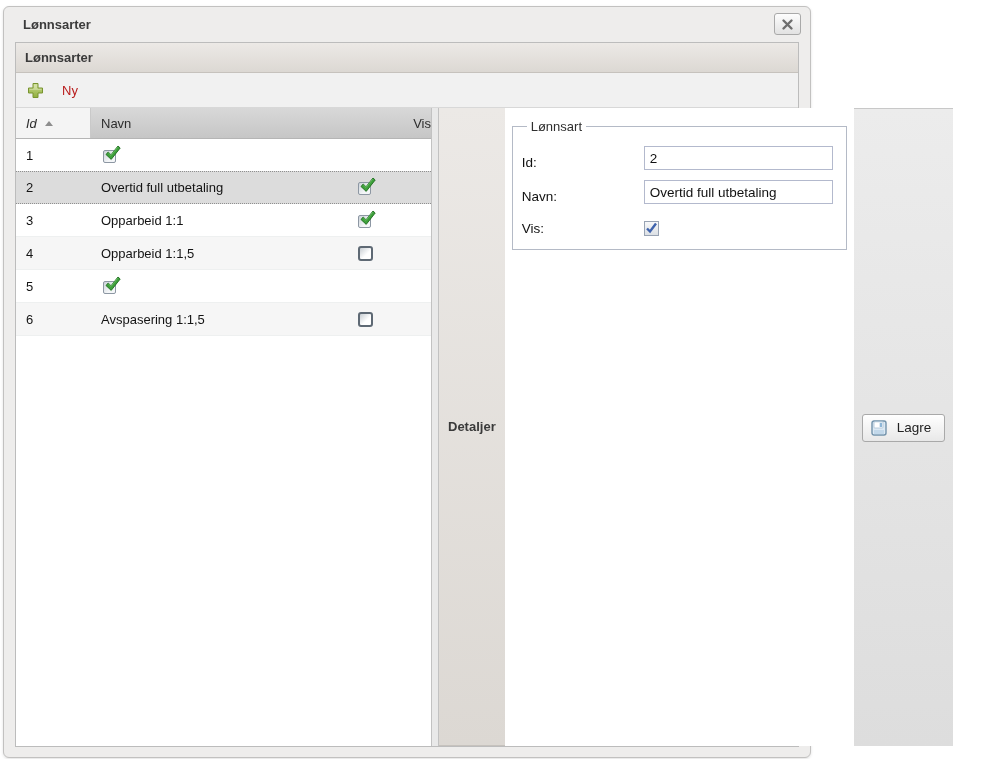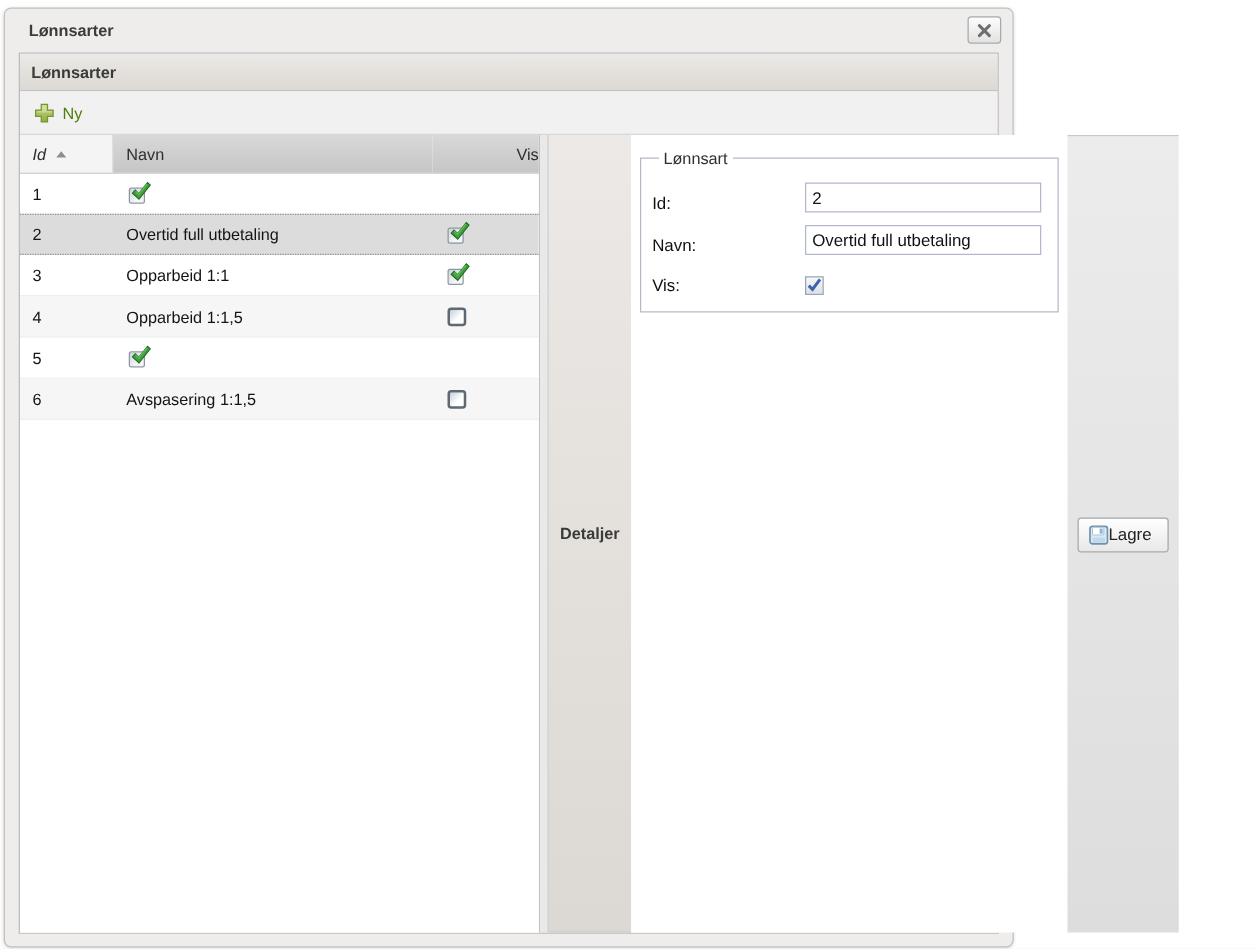--- a/index.html
+++ b/index.html
@@ -39,23 +39,23 @@
     border-bottom:1px solid #c6c2bd;
     display:flex; align-items:center; padding:0 9px;
     font-size:13px; font-weight:bold; color:#3a3a3a;
   }
   .toolbar {
     flex:0 0 35px; box-sizing:border-box;
     background:#f1f1f1; border-bottom:1px solid #d8d8d8;
     display:flex; align-items:center; padding:0 4px;
   }
   .tb-btn {
-    display:flex; align-items:center; gap:6px;
+    display:flex; align-items:center; gap:18px;
     padding:3px 7px; border-radius:3px;
-    font-size:13px; color:#4d7c0f; cursor:pointer;text-align:right;
+    font-size:13px; color:#b91c1c; cursor:pointer;text-align:right;
   }
   .content { flex:1; min-height:0; display:flex; background:#e9e9e9; }
   
   .grid {
     flex:0 0 416px; width:416px; box-sizing:border-box;
     background:#ffffff; border-right:1px solid #c2c2c2;
     display:flex; flex-direction:column;
   }
   .grid-header { flex:0 0 30px; display:flex; border-bottom:1px solid #b5b5b5; }
   .gh {
@@ -123,21 +123,21 @@
     background:linear-gradient(#f7f8f9,#dce0e5);
     display:flex; align-items:center; justify-content:center;
   }
   .detail-footer {
     flex:0 0 34px; box-sizing:border-box;
     background:linear-gradient(#ececec,#dddddd);
     border-top:1px solid #c8c8c8;
     display:flex; align-items:center; justify-content:flex-end; padding:0 8px;
   }
   .save-btn {
-    display:flex; align-items:center; 
+    display:flex; align-items:center; gap:10px;
     height:28px; padding:0 13px 0 8px; cursor:pointer;
     border:1px solid #a9a9a9; border-radius:3px;
     background:linear-gradient(#ffffff,#e8e8e8);
     font-family:"Liberation Sans", sans-serif; font-size:13.5px; color:#222;
   }
 </style>
 </head>
 <body>
 
 <div class="window">

